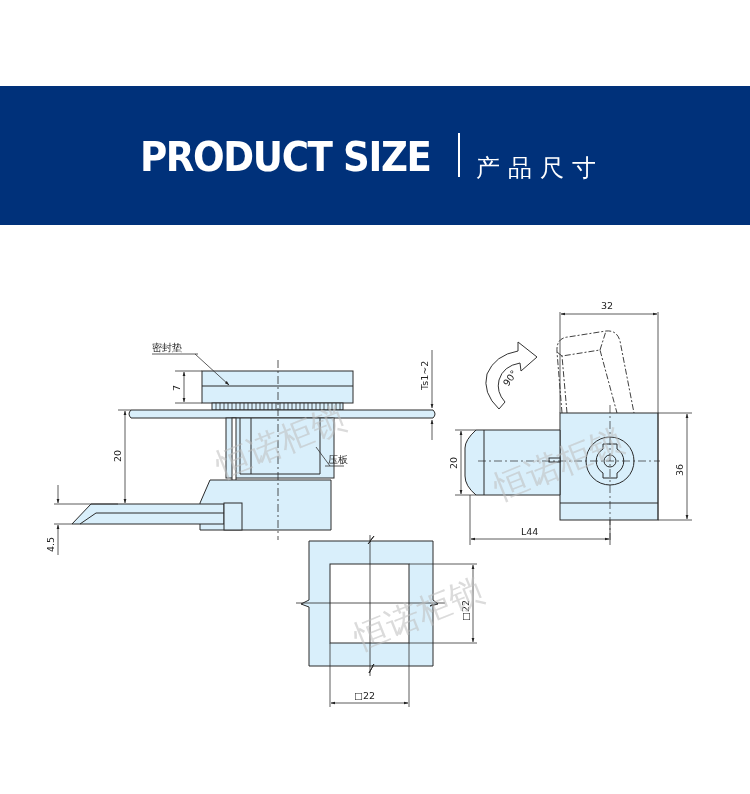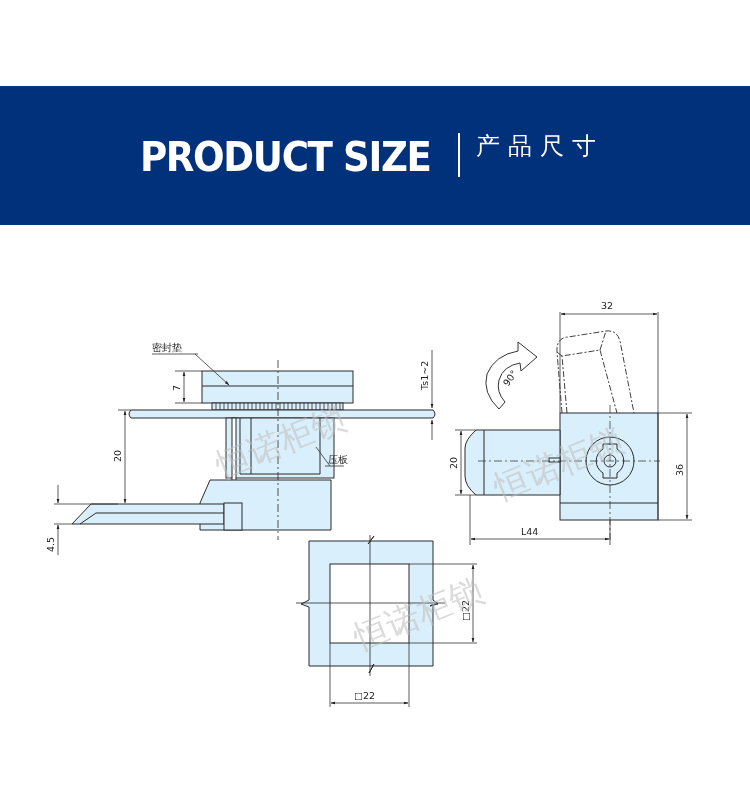--- a/index.html
+++ b/index.html
@@ -1,20 +1,20 @@
 <!DOCTYPE html>
 <html><head>
 <meta charset="utf-8">
 <style>
   html,body{margin:0;padding:0;background:#fff;}
   body{width:750px;height:794px;position:relative;overflow:hidden;font-family:"Liberation Sans",sans-serif;}
   .banner{position:absolute;left:0;top:86px;width:750px;height:139px;background:#00317a;}
   .banner-title{position:absolute;left:140px;top:131px;color:#fff;font-family:"DejaVu Sans",sans-serif;font-weight:bold;font-size:40px;letter-spacing:-1.5px;line-height:52px;white-space:nowrap;transform:scaleX(0.93);transform-origin:left center;}
   .banner-sep{position:absolute;left:458px;top:133px;width:2px;height:44px;background:#fff;}
-  .banner-sub{position:absolute;left:476px;top:128px;color:#fff;font-family:"DejaVu Sans",sans-serif;font-size:24px;letter-spacing:8px;line-height:36px;white-space:nowrap;}
+  .banner-sub{position:absolute;left:476px;top:150px;color:#fff;font-family:"DejaVu Sans",sans-serif;font-size:24px;letter-spacing:8px;line-height:36px;white-space:nowrap;}
   svg.drawing{position:absolute;left:0;top:0;}
   .lbl{font-family:"DejaVu Sans",sans-serif;font-size:9.5px;fill:#222;}
   .cn{font-family:"DejaVu Sans",sans-serif;font-size:10px;fill:#222;}
   .wm{font-family:"DejaVu Sans",sans-serif;font-size:34px;fill:#bfbfbf;opacity:0.55;}
 </style>
 </head>
 <body>
 
 <div class="banner"></div>
 <div class="banner-title">PRODUCT SIZE</div>

